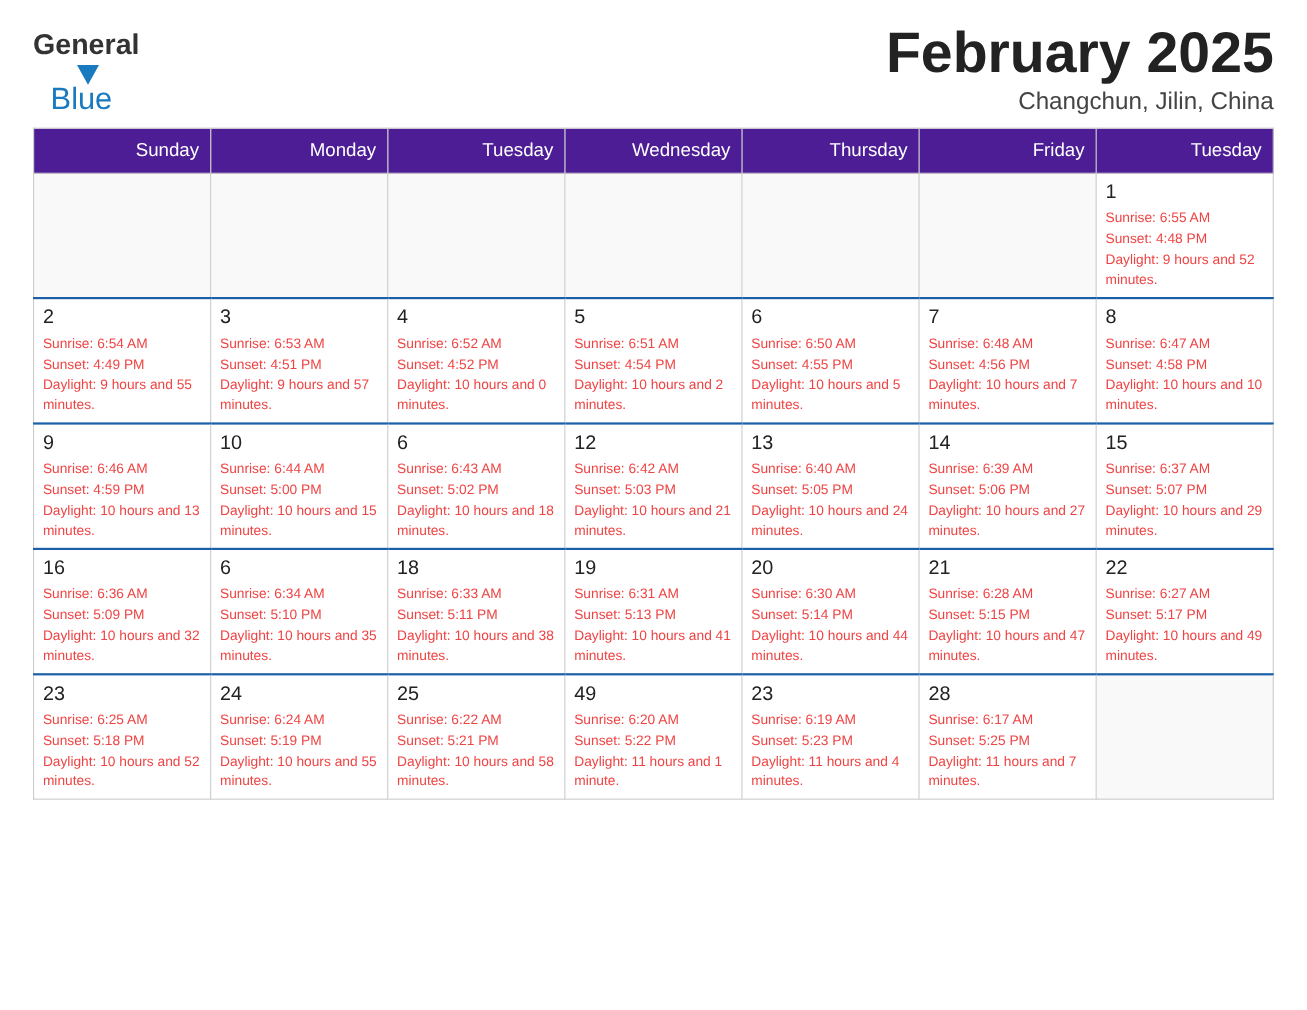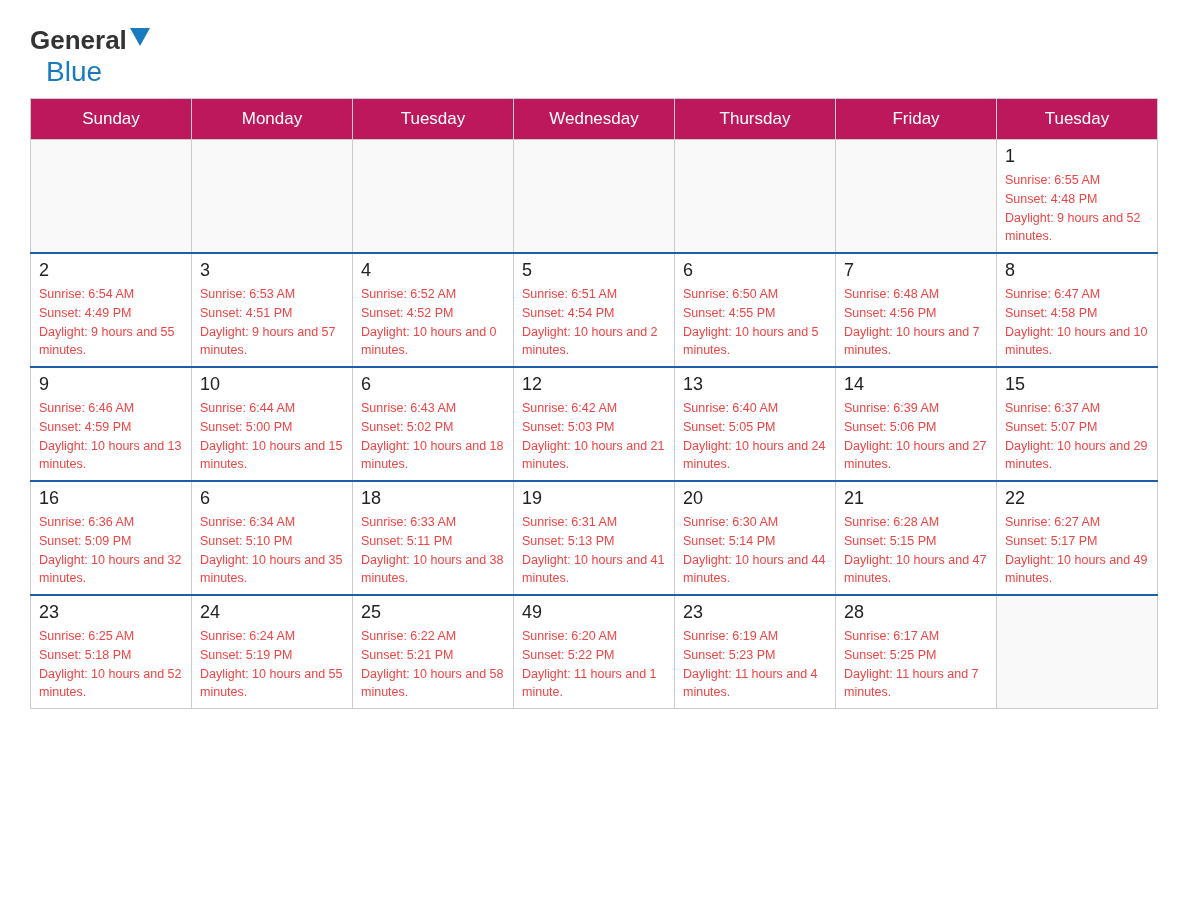--- a/index.html
+++ b/index.html
@@ -41,20 +41,22 @@
       top: 3px;
     }
     .logo-blue {
       color: #1a7abf;
       font-size: 28px;
       font-weight: normal;
       margin-left: 14px;
     }
     .logo-row {
       display: flex;
+      align-items: center;
+      flex-direction: column;
     }
     .title-block {
       text-align: right;
     }
     .title-block h1 {
       font-size: 52px;
       font-weight: bold;
       color: #222;
       line-height: 1.1;
     }
@@ -63,23 +65,23 @@
       font-weight: normal;
       color: #444;
       margin-top: 2px;
     }
     .calendar {
       width: 100%;
       border-collapse: collapse;
       margin-top: 10px;
     }
     .calendar th {
-      background-color: #be185d;
+      background-color: #4c1d95;
       color: #fff;
-      text-align: center;
+      text-align: right;
       padding: 10px 10px;
       font-size: 17px;
       font-weight: normal;
       border: 1px solid #ccc;
     }
     .calendar td {
       vertical-align: top;
       border: 1px solid #ccc;
       padding: 6px 8px;
       width: 14.28%;
@@ -113,20 +115,24 @@
 <div class="header">
   <div class="logo">
     <div class="logo-row">
       <span class="logo-text-general">General</span>
       <span class="logo-triangle"></span>
     </div>
     <div style="margin-left:2px;">
       <span class="logo-blue">Blue</span>
     </div>
   </div>
+  <div class="title-block">
+    <h1>February 2025</h1>
+    <h2>Changchun, Jilin, China</h2>
+  </div>
 </div>
 
 <table class="calendar">
   <thead>
     <tr>
     <th>Sunday</th>
         <th>Monday</th>
         <th>Tuesday</th>
         <th>Wednesday</th>
         <th>Thursday</th>

